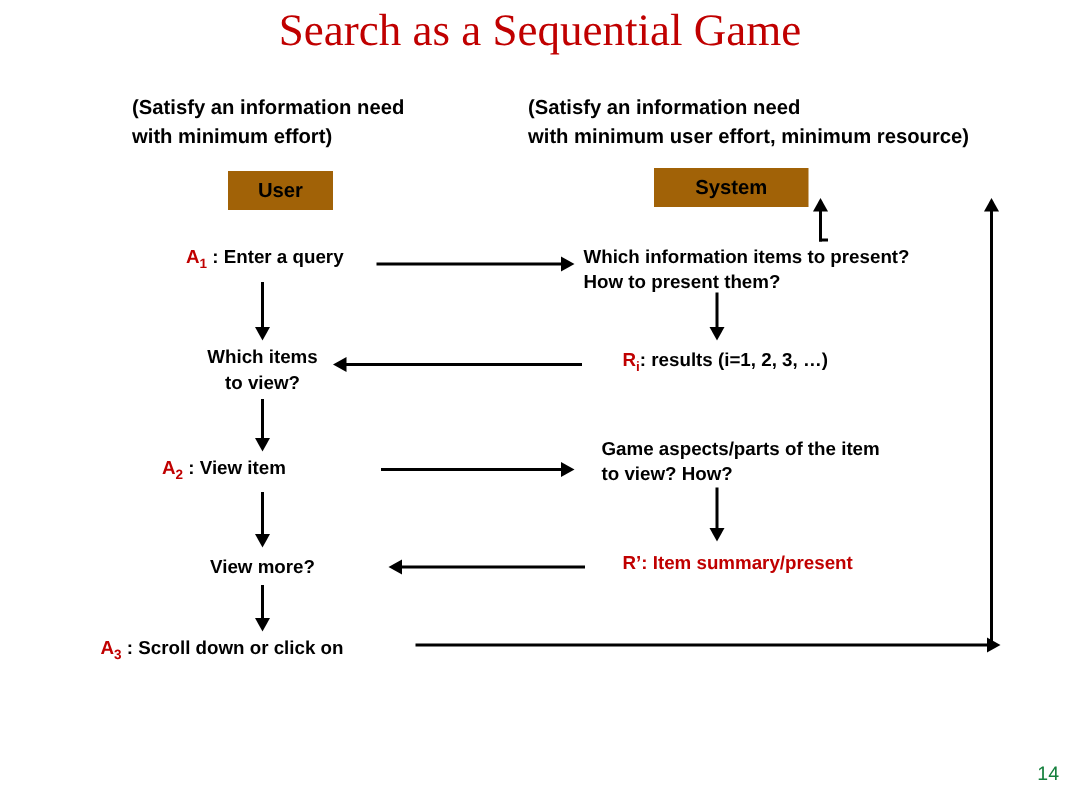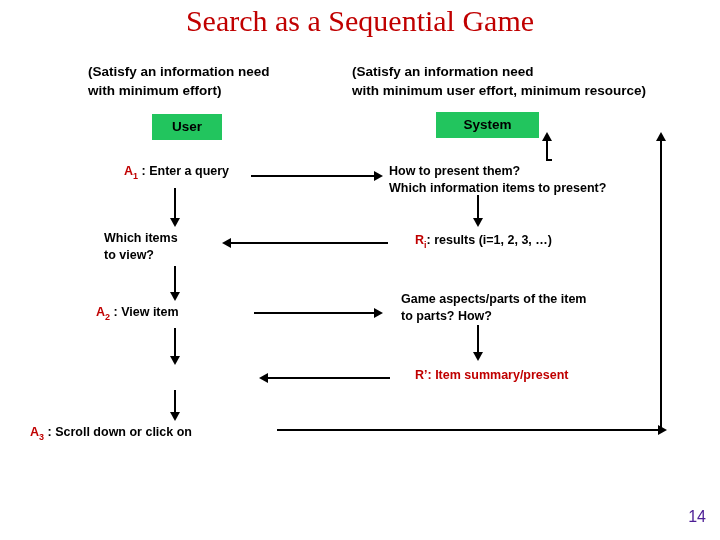--- a/index.html
+++ b/index.html
@@ -47,39 +47,39 @@
     left: 352px;
     top: 62px;
     width: 368px;
     font-size: 13.5px;
     color: #000000;
     font-weight: bold;
     line-height: 19px;
   }
   .hdr-box {
     position: absolute;
-    background: #22c55e;
+    background: #a16207;
     color: #000000;
     font-size: 13.5px;
     font-weight: bold;
     text-align: center;
     line-height: 26px;
     height: 26px;
   }
   .hdr-user { left: 152px; top: 114px; width: 70px; }
   .hdr-system { left: 436px; top: 112px; width: 103px; }
 
   .lbl {
     position: absolute;
     font-size: 12.5px;
     font-weight: bold;
     color: #000000;
     line-height: 17px;
   }
-  .lbl.center { }
+  .lbl.center { text-align: center; }
   .red { color: #c00000; }
   .sub {
     font-size: 9px;
     vertical-align: sub;
     line-height: 0;
   }
 
   
   .arrow-h, .arrow-v {
     position: absolute;
@@ -117,22 +117,22 @@
     position: absolute;
     left: 0;
     top: 496px;
     width: 300px;
     height: 44px;
   }
   .page-num {
     position: absolute;
     right: 14px;
     top: 508px;
-    font-size: 16px;
-    color: #4c1d95;
+    font-size: 13px;
+    color: #15803d;
     font-family: "Liberation Sans", sans-serif;
   }
 </style>
 </head>
 <body>
 
 <div class="slide">
 
   <div class="title">Search as a Sequential Game</div>
 
@@ -151,41 +151,44 @@
 
   <div class="lbl" style="left:124px; top:163px; width:200px;">
     <span class="red">A</span><span class="red sub">1</span><span> : Enter a query</span>
   </div>
 
   <div class="lbl center" style="left:104px; top:230px; width:142px;">
     <div>Which items</div>
     <div>to view?</div>
   </div>
 
-  <div class="lbl" style="left:96px; top:304px; width:200px;">
+  <div class="lbl" style="left:108px; top:304px; width:200px;">
     <span class="red">A</span><span class="red sub">2</span><span> : View item</span>
   </div>
 
+  <div class="lbl center" style="left:104px; top:370px; width:142px;">
+    <div>View more?</div>
+  </div>
 
   <div class="lbl center" style="left:30px; top:424px; width:236px;">
     <div><span class="red">A</span><span class="red sub">3</span><span> : Scroll down or click on</span></div>
   </div>
 
   <div class="lbl" style="left:389px; top:163px; width:300px;">
+    <div>Which  information items to present?</div>
     <div>How to present them?</div>
-    <div>Which  information items to present?</div>
   </div>
 
   <div class="lbl" style="left:415px; top:232px; width:260px;">
     <span class="red">R</span><span class="red sub">i</span><span>: results (i=1, 2, 3, …)</span>
   </div>
 
   <div class="lbl" style="left:401px; top:291px; width:300px;">
     <div>Game aspects/parts of the item</div>
-    <div>to parts?  How?</div>
+    <div>to view?  How?</div>
   </div>
 
   <div class="lbl red" style="left:415px; top:367px; width:280px;">R’: Item summary/present</div>
 
   <div class="arrow-h" style="left:251px; top:175px; width:127px;"></div>
   <div class="head head-r" style="left:374px; top:171px;"></div>
 
   <div class="arrow-h" style="left:228px; top:242px; width:160px;"></div>
   <div class="head head-l" style="left:222px; top:238px;"></div>
 

